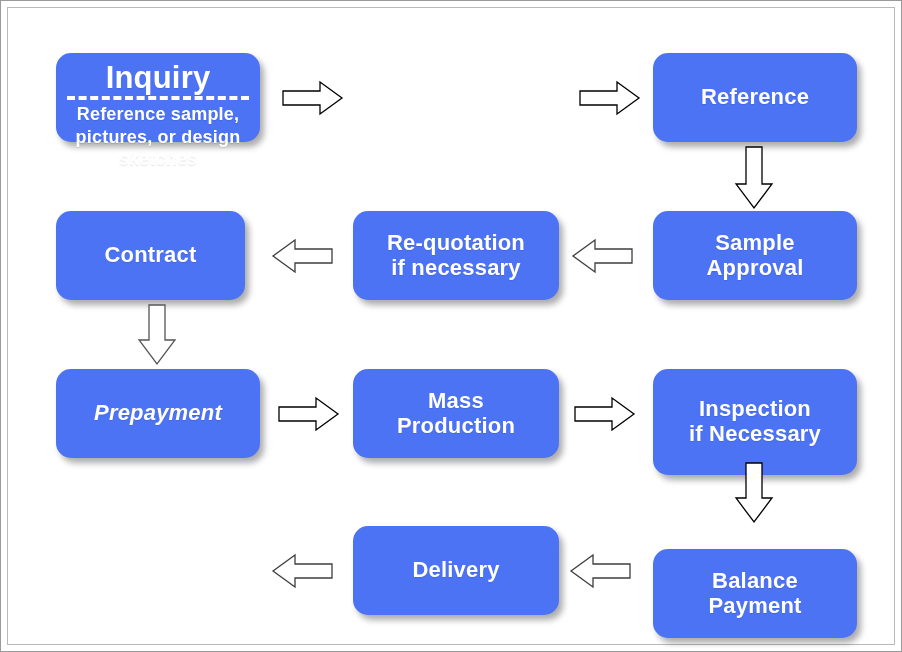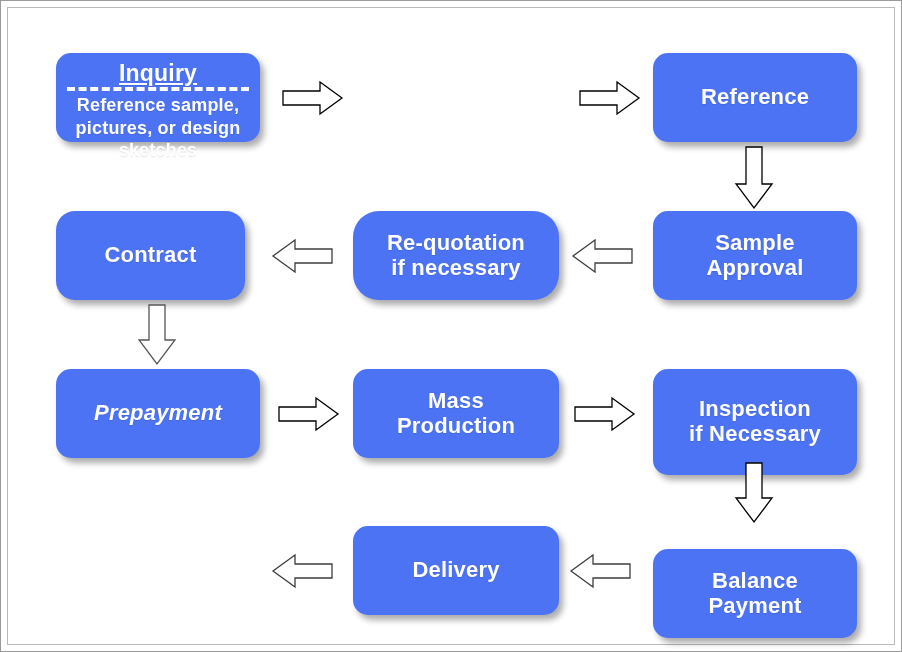--- a/index.html
+++ b/index.html
@@ -43,21 +43,21 @@
     letter-spacing:0.2px;
     box-shadow:4px 5px 6px rgba(0,0,0,0.33);
     text-shadow:0 1px 1px rgba(0,0,0,0.10);
     padding:0 6px;
   }
   .node .label{white-space:pre-line;}
 
   
   .node.inquiry{justify-content:flex-start;padding-top:8px;}
   .inquiry .title{
-    font-size:23px;font-weight:bold;line-height:1.1;text-decoration:underline;
+    font-size:31px;font-weight:bold;line-height:1.1;
   }
   .inquiry .rule{
     width:182px;height:0;
     border-top:4px dashed #ffffff;
     margin:1px 0 3px 0;
   }
   .inquiry .sub{
     font-size:18px;font-weight:bold;line-height:1.25;white-space:pre-line;
   }
 
@@ -94,31 +94,31 @@
   <div class="node" style="left:652px;top:52px;width:204px;height:89px;">
     <div class="label">Reference</div>
   </div>
 
   <div class="arrow" style="left:732px;top:145px;">
     <svg width="44" height="64" viewBox="0 0 44 64">
       <path d="M13,1 L29,1 L29,38 L39,38 L21,62 L3,38 L13,38 Z" fill="#ffffff" stroke="#000000" stroke-width="1.3" stroke-linejoin="miter"></path>
     </svg>
   </div>
 
-  <div class="node" style="left:55px;top:210px;width:189px;height:89px;border-radius:19px;">
+  <div class="node" style="left:55px;top:210px;width:189px;height:89px;">
     <div class="label">Contract</div>
   </div>
 
   <div class="arrow" style="left:270px;top:236px;">
     <svg width="62" height="38" viewBox="0 0 62 38">
       <path d="M61,12 L24,12 L24,3 L2,19 L24,35 L24,26 L61,26 Z" fill="#ffffff" stroke="#3e3e3e" stroke-width="1.3" stroke-linejoin="miter"></path>
     </svg>
   </div>
 
-  <div class="node" style="left:352px;top:210px;width:206px;height:89px;border-radius:26px;">
+  <div class="node" style="left:352px;top:210px;width:206px;height:89px;">
     <div class="label">Re-quotation
 if necessary</div>
   </div>
 
   <div class="arrow" style="left:570px;top:236px;">
     <svg width="62" height="38" viewBox="0 0 62 38">
       <path d="M61,12 L24,12 L24,3 L2,19 L24,35 L24,26 L61,26 Z" fill="#ffffff" stroke="#3e3e3e" stroke-width="1.3" stroke-linejoin="miter"></path>
     </svg>
   </div>
 

